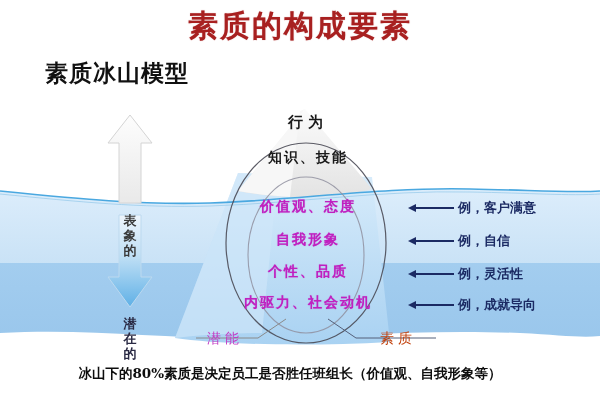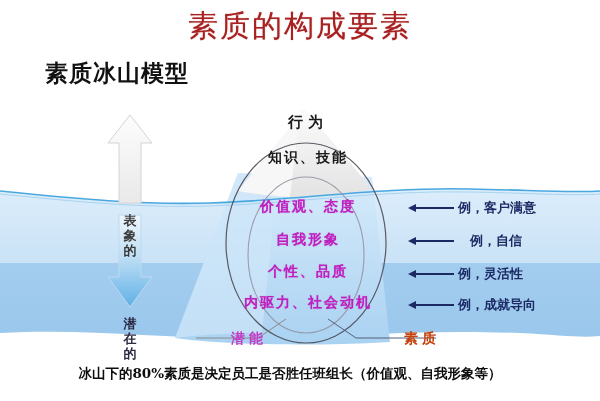--- a/index.html
+++ b/index.html
@@ -11,21 +11,21 @@
     overflow:hidden;
     position:relative;
   }
   .slide{position:absolute;inset:0;width:600px;height:401px;overflow:hidden;background:#fff;}
 
   
   .main-title{
     position:absolute;left:0;top:6px;width:600px;
     text-align:center;
     font-family:"DejaVu Serif","Liberation Serif",serif;
-    font-weight:normal;
+    font-weight:bold;
     font-size:30px;
     letter-spacing:2px;
     color:#a82020;
     text-shadow:0 0 1px rgba(168,32,32,.5);
     white-space:nowrap;
   }
   .sub-title{
     position:absolute;left:45px;top:58px;
     font-family:"DejaVu Serif","Liberation Serif",serif;
     font-weight:bold;
@@ -95,31 +95,30 @@
   }
   .example .ar::before{
     content:"";position:absolute;left:6px;top:4px;width:40px;height:1.6px;background:#1b2a63;
   }
   .example .ar::after{
     content:"";position:absolute;left:0px;top:0.5px;
     border-top:4.5px solid transparent;border-bottom:4.5px solid transparent;
     border-right:8px solid #1b2a63;
   }
   #ex-0{left:408px;top:199px;}
-  #ex-1{left:408px;top:232px;gap:12px;}
+  #ex-1{left:408px;top:232px;}
   #ex-2{left:408px;top:265px;justify-content:space-between;}
   #ex-3{left:408px;top:296px;}
 
   
   .leader-label{
     position:absolute;
     font-family:"DejaVu Serif","Liberation Serif",serif;
-    font-weight:bold;font-size:14px;letter-spacing:4px;
-    white-space:nowrap;
-    margin-left:24px;
+    font-weight:normal;font-size:14px;letter-spacing:4px;
+    white-space:nowrap;
   }
   #leader-qianneng{left:207px;top:330px;color:#c43cc4;}
   #leader-suzhi{left:380px;top:330px;color:#c2410c;}
 
   
   .caption{
     position:absolute;left:0;top:365px;width:580px;
     text-align:center;
     font-family:"DejaVu Serif","Liberation Serif",serif;
     font-weight:bold;

